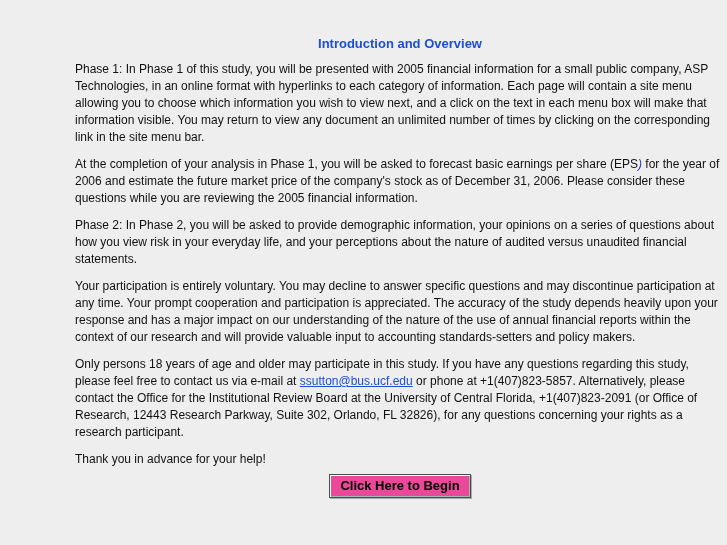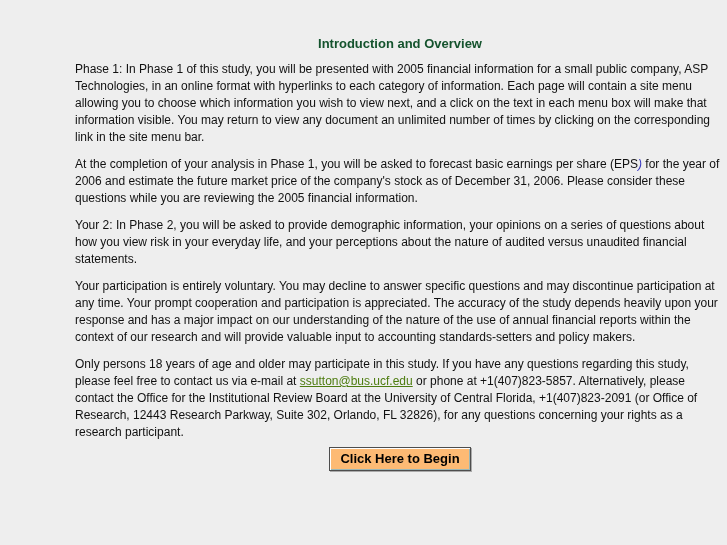--- a/index.html
+++ b/index.html
@@ -16,69 +16,70 @@
     overflow: hidden;
   }
   .content {
     margin: 0 2px 0 75px;
   }
   .page-title {
     font-size: 13px;
     font-weight: bold;
     text-align: center;
     margin: 36px 0 0 0;
-    color: #14532d;
+    color: #1d4ed8;
   }
   p.para {
     line-height: 17px;
     margin: 10px 0 0 0;
   }
   .italic {
   }
   .blue-paren {
     font-style: italic;
     color: #3a3ac0;
   }
   a.email-link {
-    color: #4d7c0f;
+    color: #1d4ed8;
     text-decoration: underline;
     cursor: pointer;
   }
   .button-row {
     text-align: center;
     margin-top: 6px;
   }
   .begin-button {
     font-family: "Liberation Sans", sans-serif;
     font-size: 13px;
     font-weight: bold;
     color: #000000;
-    background: #fdba74;
+    background: #ec4899;
     border: 1px solid #4d4d4d;
     padding: 3px 10px 4px 10px;
     box-shadow: inset 1px 1px 0 #ffffff, inset -1px -1px 0 #9ab6b6, 1px 1px 0 #aaaaaa;
     cursor: pointer;
   }
 </style>
 </head>
 <body>
 
 <div class="content">
 
   <h1 class="page-title">Introduction and Overview</h1>
 
 
   <p class="para"><span class="italic">Phase 1:</span><span> In Phase 1 of this study, you will be presented with 2005 financial information for a small public company, ASP Technologies, in an online format with hyperlinks to each category of information. Each page will contain a site menu allowing you to choose which information you wish to view next, and a click on the text in each menu box will make that information visible. You may return to view any document an unlimited number of times by clicking on the corresponding link in the site menu bar.</span></p>
 
   <p class="para"><span>At the completion of your analysis in Phase 1, you will be asked to forecast </span><span class="italic">basic earnings per share (EPS</span><span class="blue-paren">)</span><span class="italic"> for the year of 2006</span><span> and estimate </span><span class="italic">the future market price of the company's stock</span><span> as of December 31, 2006. Please consider these questions while you are reviewing the 2005 financial information.</span></p>
 
-  <p class="para"><span class="italic">Your 2:</span><span> In Phase 2, you will be asked to provide demographic information, your opinions on a series of questions about how you view risk in your everyday life, and your perceptions about the nature of audited versus unaudited financial statements.</span></p>
+  <p class="para"><span class="italic">Phase 2:</span><span> In Phase 2, you will be asked to provide demographic information, your opinions on a series of questions about how you view risk in your everyday life, and your perceptions about the nature of audited versus unaudited financial statements.</span></p>
 
   <p class="para"><span>Your participation is entirely voluntary. You may decline to answer specific questions and may discontinue participation at any time. Your prompt cooperation and participation is appreciated. The accuracy of the study depends heavily upon your response and has a major impact on our understanding of the nature of the use of annual financial reports within the context of our research and will provide valuable input to accounting standards-setters and policy makers.</span></p>
 
   <p class="para"><span>Only persons 18 years of age and older may participate in this study. If you have any questions regarding this study, please feel free to contact us via e-mail at </span><a href="#" class="email-link">ssutton@bus.ucf.edu</a><span> or phone at +1(407)823-5857. Alternatively, please contact the Office for the Institutional Review Board at the University of Central Florida, +1(407)823-2091 (or Office of Research, 12443 Research Parkway, Suite 302, Orlando, FL 32826), for any questions concerning your rights as a research participant.</span></p>
 
+  <p class="para"><span>Thank you in advance for your help!</span></p>
 
   <div class="button-row">
     <button class="begin-button">Click Here to Begin</button>
   </div>
 
 </div>
 
 </body></html>

